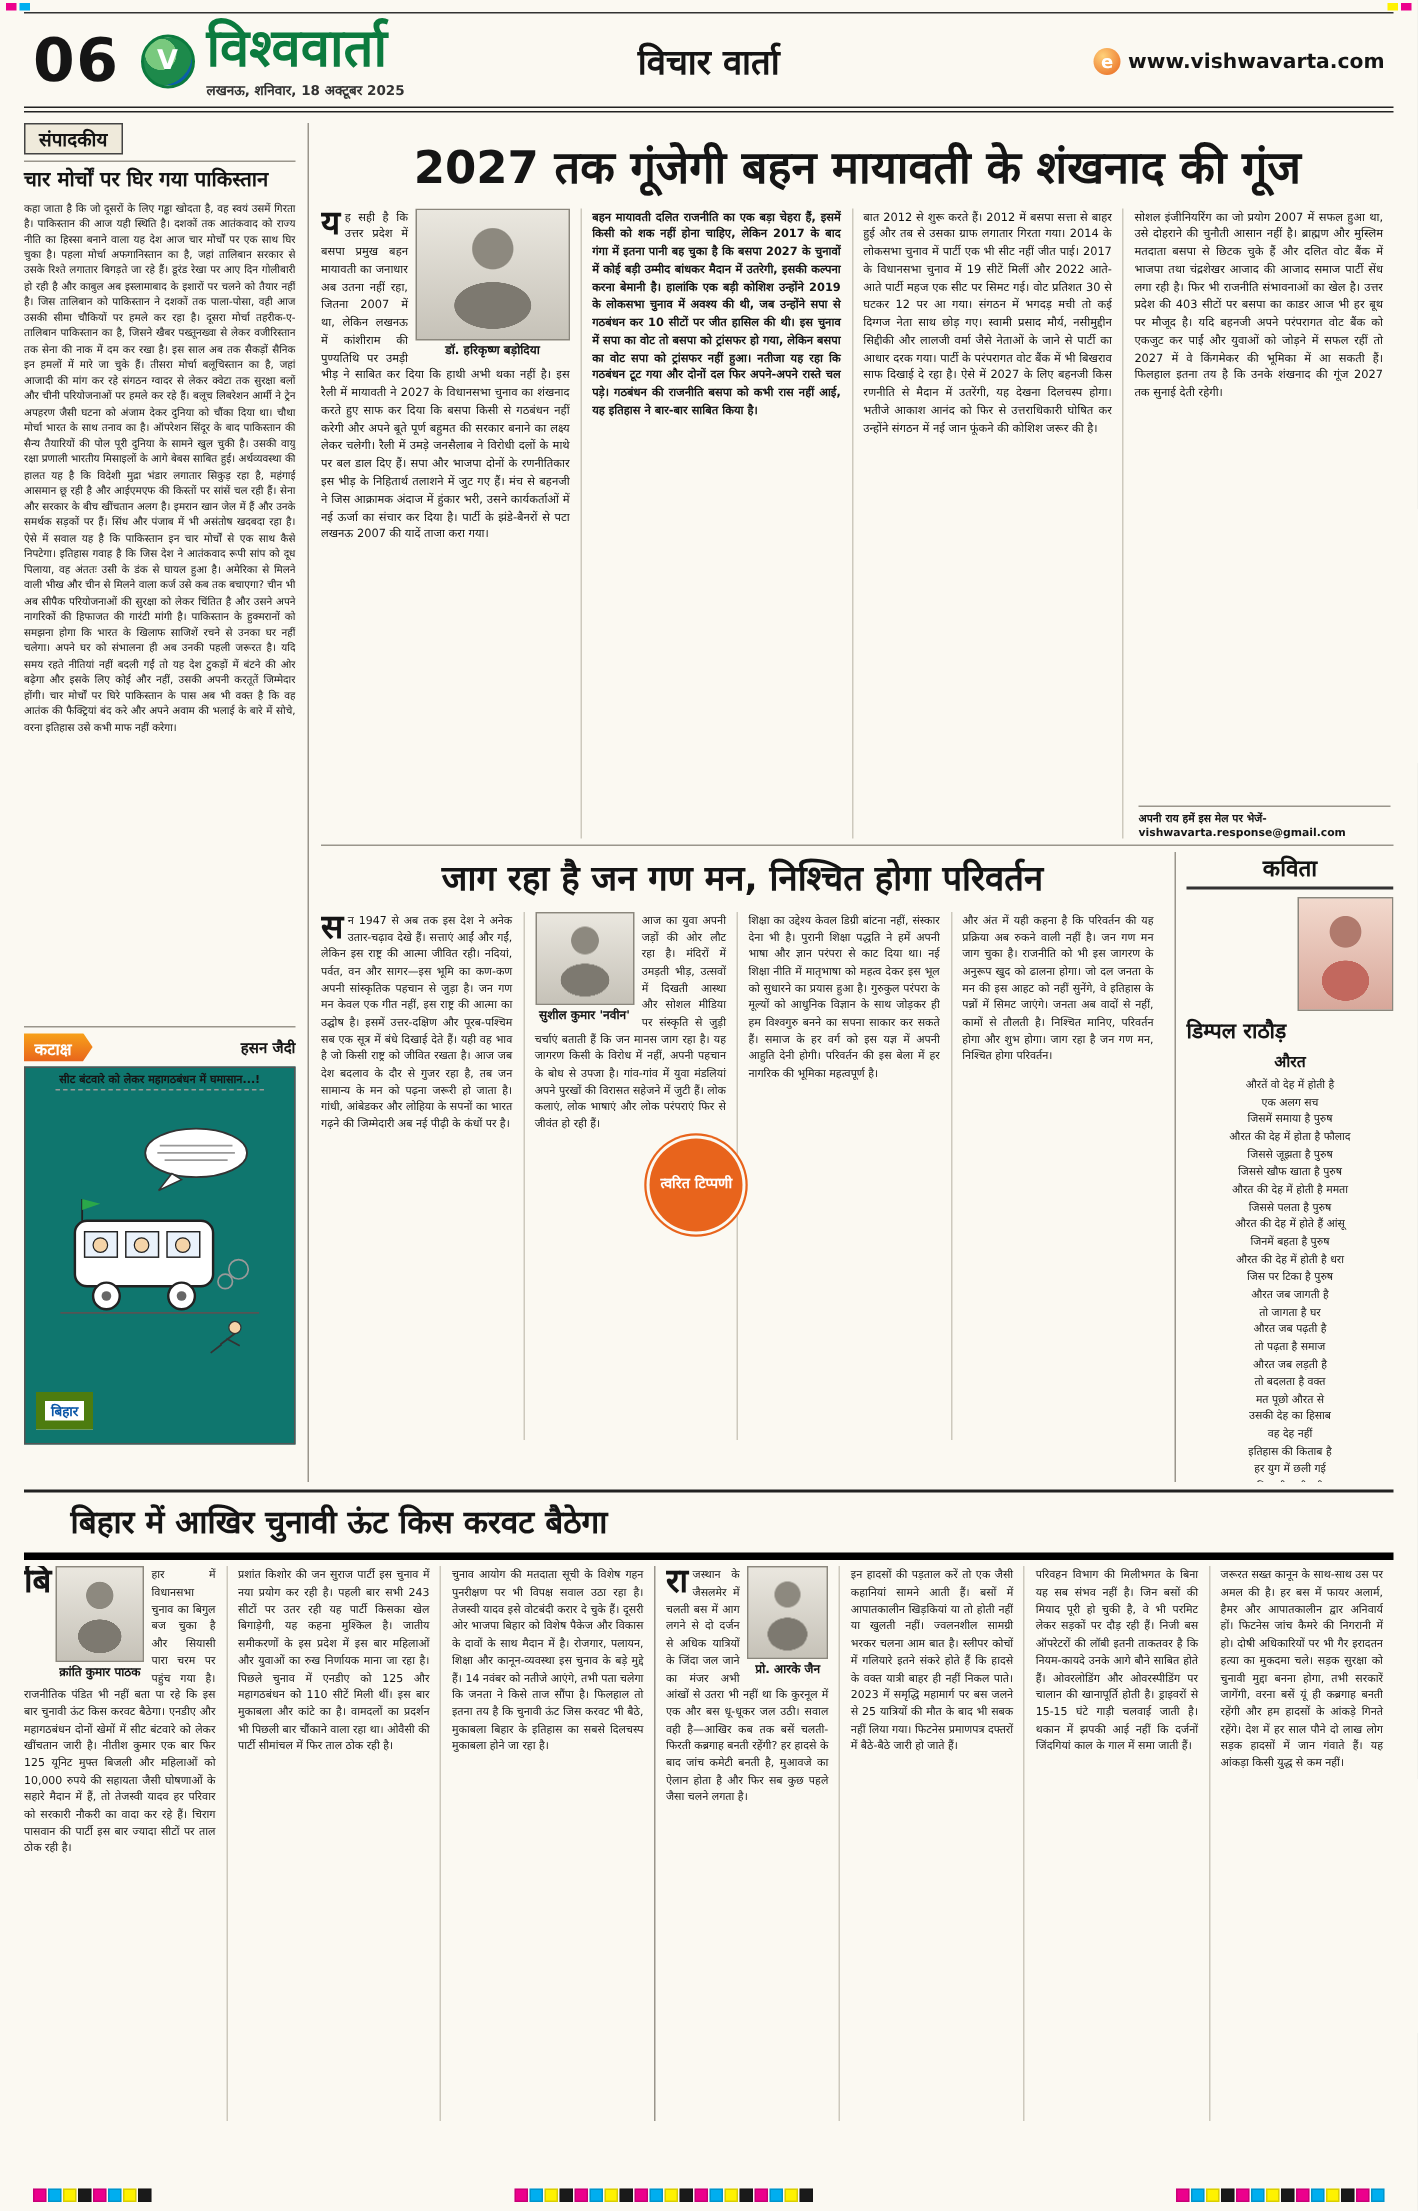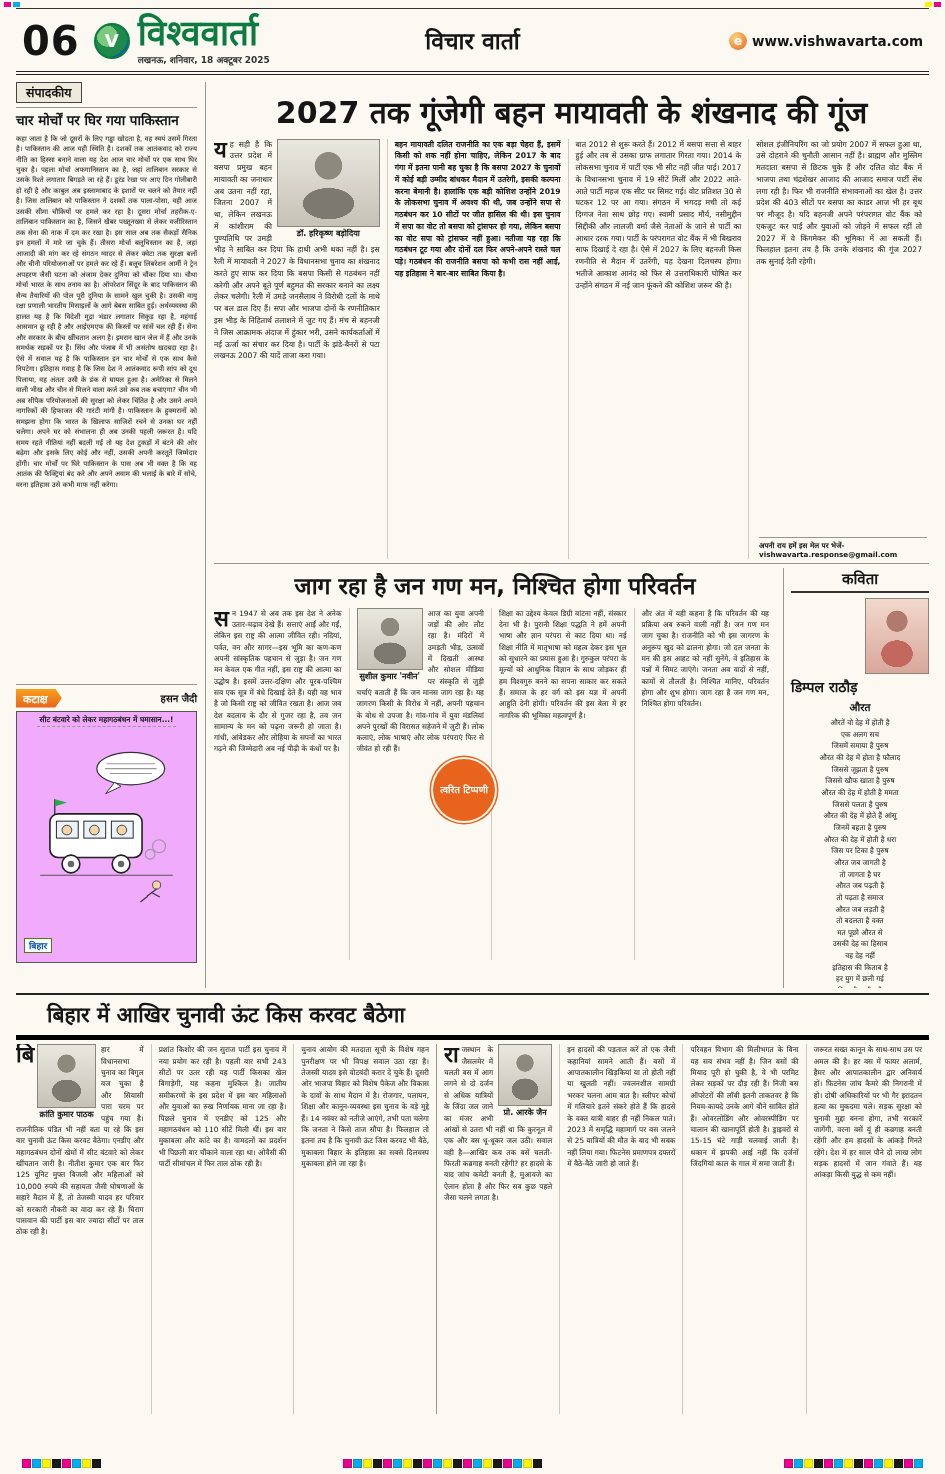--- a/index.html
+++ b/index.html
@@ -32,23 +32,23 @@
   
   .ed-label{display:inline-block;font-weight:800;font-size:12.5px;border:1px solid #444;background:#efeadb;padding:1px 9px;margin-bottom:4px;}
   .ed-rule{border-bottom:1px solid #9a968c;margin-bottom:4px;}
   .ed-title{font-size:13.5px;font-weight:800;line-height:1.3;margin-bottom:4px;}
   .ed-body{font-size:6.9px;line-height:1.52;text-align:justify;height:544px;overflow:hidden;}
 
   
   .cartoon-head{display:flex;justify-content:space-between;align-items:center;border-top:1px solid #9a968c;margin-top:6px;padding-top:4px;margin-bottom:3px;}
   .kataksh-tag{background:linear-gradient(#f7a11a,#e8641c);color:#fff;font-weight:800;font-size:11px;padding:2px 14px 2px 7px;clip-path:polygon(0 0,86% 0,100% 50%,86% 100%,0 100%);}
   .artist{font-weight:800;font-size:10px;}
-  .cartoon-box{border:1px solid #555;background:#f0abfc;position:relative;height:252px;padding:3px 20px;}
+  .cartoon-box{border:1px solid #555;background:#0f766e;position:relative;height:252px;padding:3px 20px;}
   .cartoon-caption{font-size:7.4px;font-weight:800;text-align:center;border-bottom:1px dashed #999;padding-bottom:2px;line-height:1.3;}
-  .cartoon-sign{position:absolute;left:7px;bottom:9px;color:#0a56a8;border:1px solid #4d7c0f;background:#fff;font-weight:800;font-size:9px;padding:0 4px;text-align:right;}
+  .cartoon-sign{position:absolute;left:7px;bottom:9px;color:#0a56a8;border:6px solid #4d7c0f;background:#fff;font-weight:800;font-size:9px;padding:0 4px;text-align:right;}
 
   
   .lead-headline{font-size:30px;font-weight:800;text-align:center;line-height:1.25;margin-bottom:7px;}
   .lead-body{display:flex;height:428px;position:relative;border-bottom:1px solid #9a968c;padding-bottom:4px;}
   .col{flex:1 1 0;overflow:hidden;text-align:justify;padding-right:7px;}
   .col + .col{border-left:1px solid #cdc9bd;padding-left:7px;}
   .lead-body .col{font-size:7.6px;line-height:1.55;}
   .col.bold{font-weight:700;}
   .dropcap{float:left;font-weight:800;font-size:22px;line-height:.95;padding:1px 3px 0 0;}
   .figwrap{float:right;width:62%;margin:0 0 3px 5px;text-align:center;}

